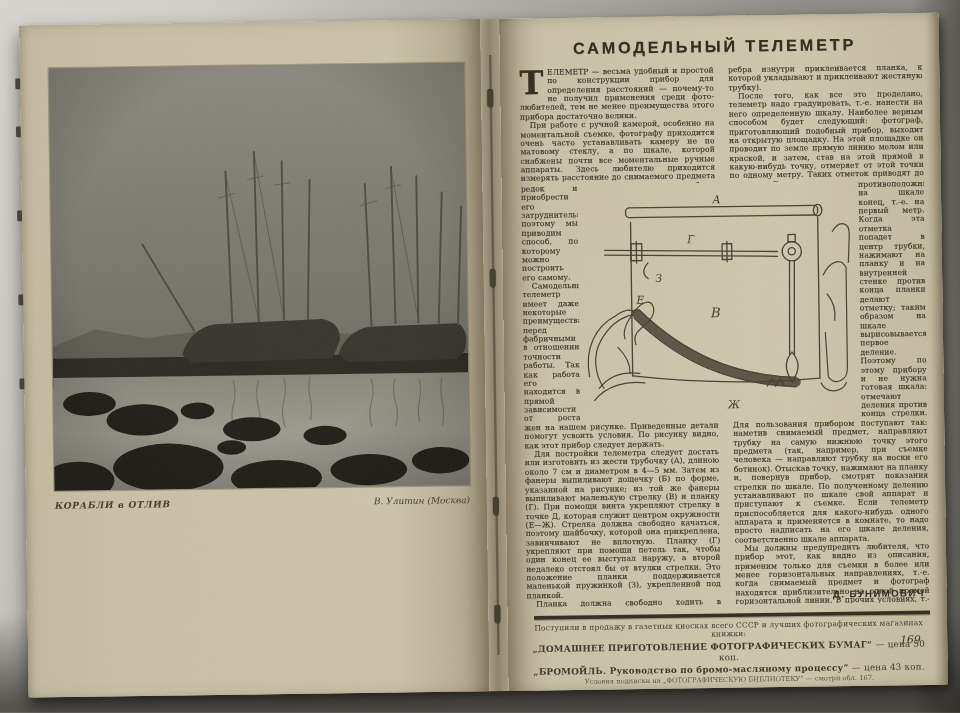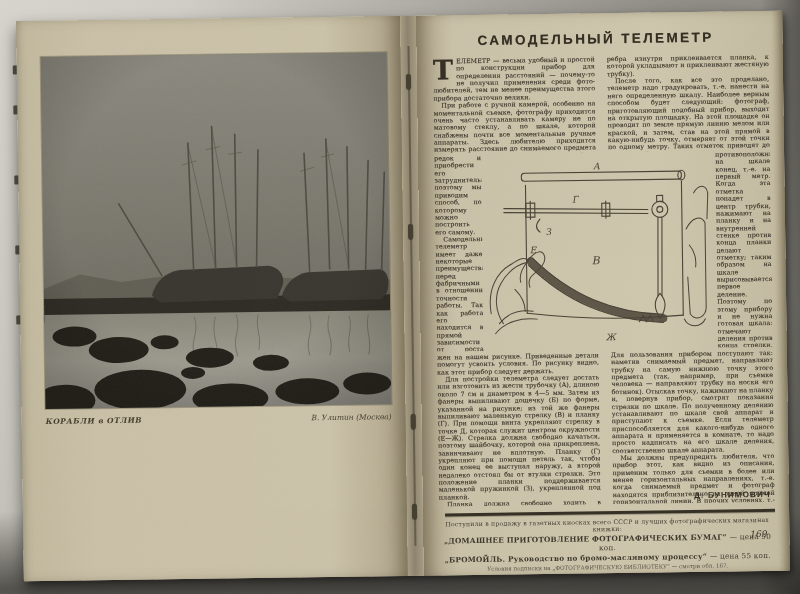--- a/index.html
+++ b/index.html
@@ -280,21 +280,21 @@
       <div class="rule"></div>
 
       <div class="ad">
         <div class="ad1">Поступили в продажу в газетных киосках всего СССР и лучших фотографических магазинах книжки:</div>
         <div class="ad2">
           <span class="bk">„ДОМАШНЕЕ ПРИГОТОВЛЕНИЕ ФОТОГРАФИЧЕСКИХ БУМАГ“</span>
           <span class="pr">— цена 50 коп.</span>
         </div>
         <div class="ad2">
           <span class="bk">„БРОМОЙЛЬ. Руководство по бромо-масляному процессу“</span>
-          <span class="pr">— цена 55 коп.</span>
+          <span class="pr">— цена 43 коп.</span>
         </div>
         <div class="ad3">Условия подписки на „ФОТОГРАФИЧЕСКУЮ БИБЛИОТЕКУ“ — смотри обл. 167.</div>
       </div>
 
       <div class="pagenum">169</div>
     </div>
   </div>
 
   <svg class="grain-svg" width="766" height="560">
     <filter id="pnoise" x="0" y="0" width="100%" height="100%">

